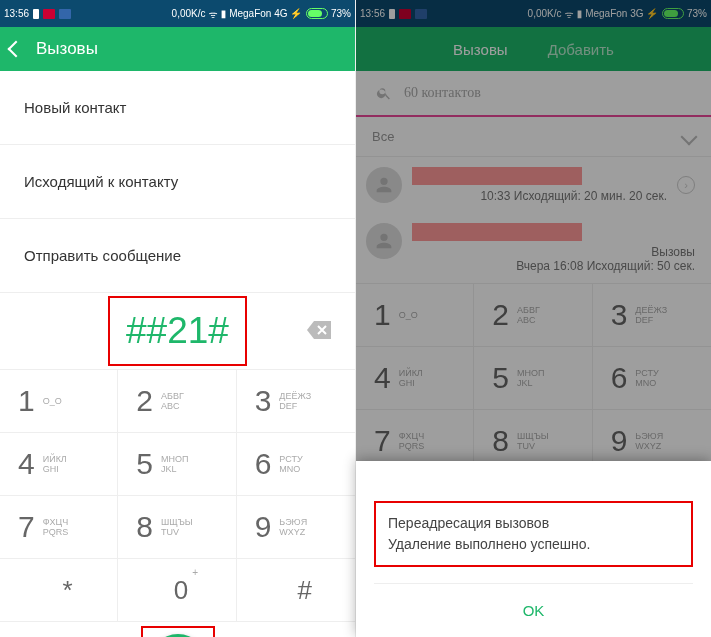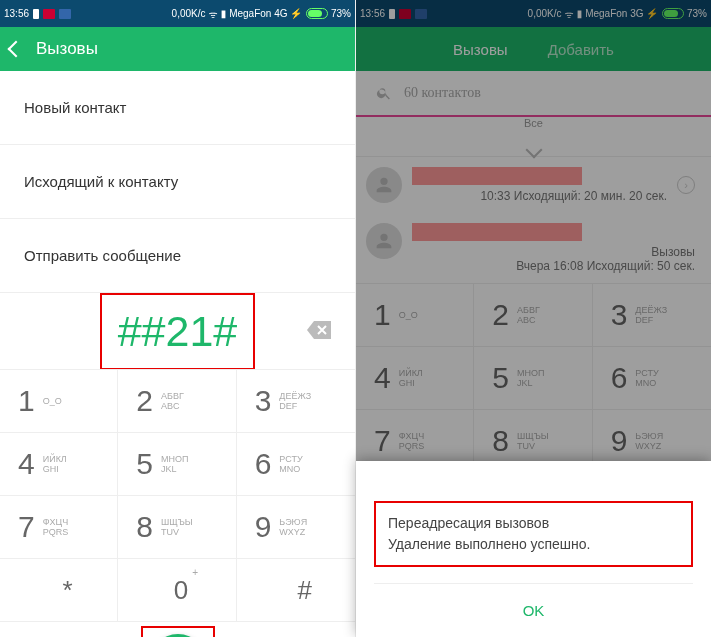--- a/index.html
+++ b/index.html
@@ -37,21 +37,21 @@
   .tab.active { color:#fff; }
   
   .menu { }
   .menu-item {
     padding:28px 24px; font-size:15px; color:#333;
     border-bottom:1px solid #eee;
   }
   
   .dial-row { height:76px; display:flex; align-items:center; justify-content:center; position:relative;}
   .dial-number {
-    font-size:43px; color:#1eb76a; font-weight:400;
+    font-size:37px; color:#1eb76a; font-weight:400;
     padding:12px 16px;
   }
   .red-box { border:2px solid #e80000; }
   .backspace { position:absolute; right:24px; top:28px; width:24px; height:18px;}
   .backspace svg { width:24px; height:18px;}
   
   .keypad { display:grid; grid-template-columns:repeat(3,1fr);}
   .key {
     height:63px; border-top:1px solid #eee; border-right:1px solid #eee;
     display:flex; align-items:center; padding-left:18px;
@@ -76,21 +76,21 @@
     box-shadow:0 2px 5px rgba(0,0,0,.25);
   }
   .call-btn svg { width:26px; height:26px; fill:#fff;}
   .call-wrapper { padding:6px; }
   .dots-grid { width:22px; height:22px; display:grid; grid-template-columns:repeat(3,1fr); gap:3px;}
   .dots-grid span { width:4px; height:4px; background:#888; border-radius:50%;}
   
   .overlay { position:absolute; left:0; right:0; top:0; bottom:0; background:rgba(0,0,0,.38);}
   .search-row { height:46px; border-bottom:2px solid #ec4899; display:flex; align-items:center; padding:0 20px; color:#aaa; font-size:14px;font-family:Liberation Serif, serif;}
   .search-row svg { width:16px; height:16px; margin-right:12px; fill:#bbb;}
-  .filter-row { height:40px; padding:0 16px; display:flex; align-items:center; justify-content:space-between; color:#999; font-size:11px; border-bottom:1px solid #eee;flex-direction:column;}
+  .filter-row { height:40px; padding:0 16px; display:flex; align-items:center; justify-content:space-between; color:#999; font-size:13px; border-bottom:1px solid #eee;}
   .chev { width:12px; height:12px; border-right:2px solid #bbb; border-bottom:2px solid #bbb; transform:rotate(45deg);}
   .call-entry { display:flex; padding:10px 16px 10px 10px; gap:10px; align-items:flex-start;}
   .avatar { width:36px; height:36px; border-radius:50%; background:#ddd; display:flex; align-items:center; justify-content:center;}
   .avatar svg{ width:22px; height:22px; fill:#bbb;}
   .entry-text { flex:1; font-size:12px; color:#777;text-align:right;}
   .name-redact { width:170px; height:18px; background:#f99; margin-bottom:4px;}
   .info-circle { width:18px; height:18px; border:1px solid #ccc; border-radius:50%; font-size:11px; color:#ccc; text-align:center; line-height:16px; align-self:center;}
   
   .dialog {
     position:absolute; left:0; right:0; bottom:0; background:#fff;

